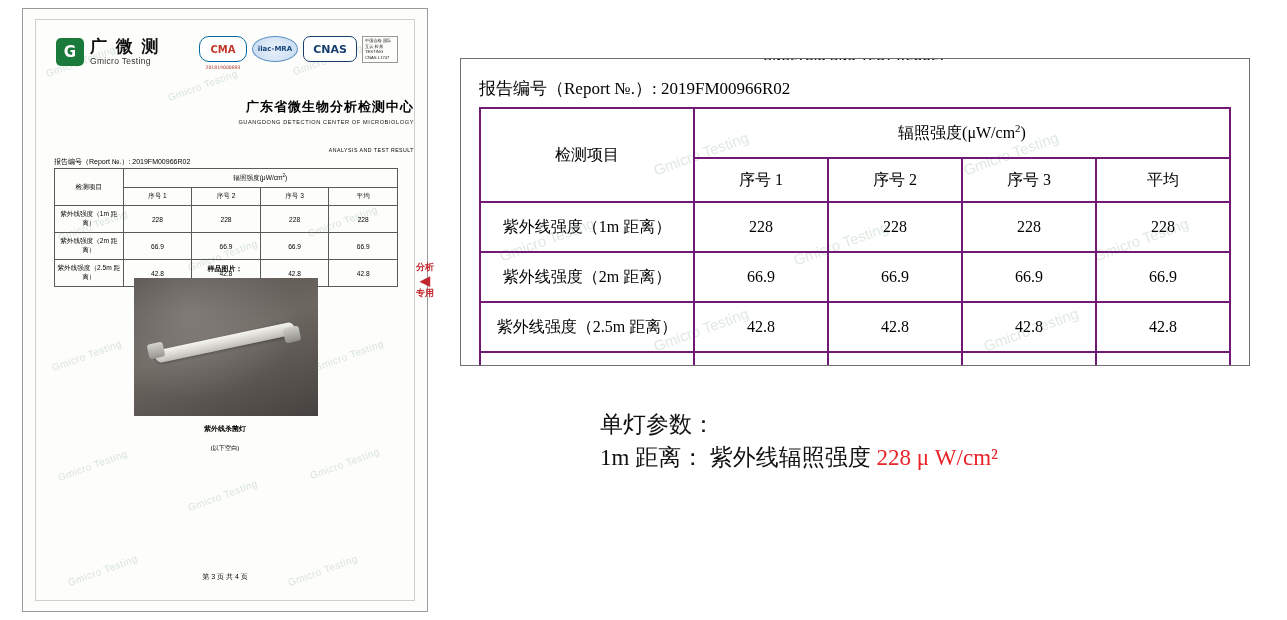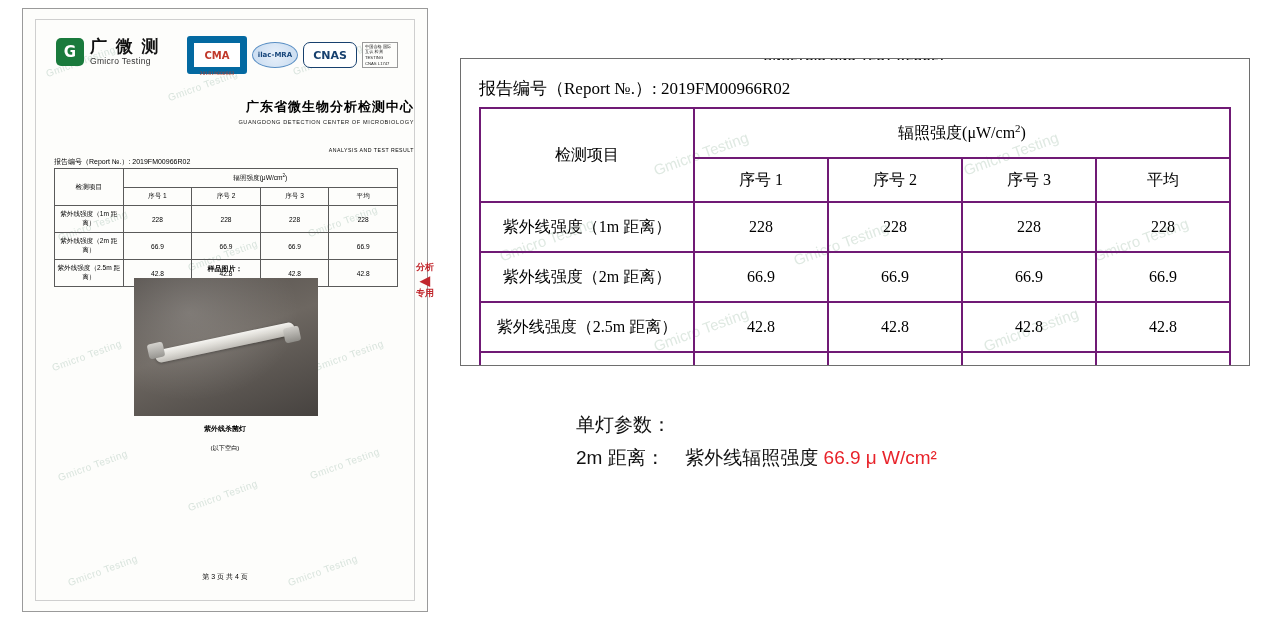--- a/index.html
+++ b/index.html
@@ -86,22 +86,22 @@
   .cert-row {
     position: absolute;
     right: 16px;
     top: 16px;
     display: flex;
     align-items: center;
     gap: 5px;
   }
   .badge-cma {
     width: 46px; height: 24px;
-    border: 7px solid #0369a1;
-    border-radius: 3px;
+    border: 1px solid #0369a1;
+    border-radius: 10px;
     background: #fff;
     color: #c0392b;
     font-size: 10px;
     font-weight: bold;
     display: flex; align-items: center; justify-content: center;
     font-family: "DejaVu Sans", sans-serif;
     position: relative;
   }
   .badge-sub {
     position: absolute;
@@ -330,26 +330,26 @@
     font-size: 15px;
     transform: rotate(-20deg);
     pointer-events: none;
     user-select: none;
     white-space: nowrap;
   }
 
   
   .summary {
     position: absolute;
-    left: 576px;
+    left: 600px;
     top: 408px;
-    font-size: 19px;
+    font-size: 23px;
     line-height: 33px;
     color: #111;
-    font-family: Liberation Sans, sans-serif;
+    font-family: Liberation Serif, serif;
   }
   .summary .line { white-space: nowrap; }
   .summary .val { color: #e8232a; }
   .sm-label { display: inline-block; width: 104px; }
 </style>
 </head>
 <body>
 
 <div class="report-page">
   <div class="report-inner">
@@ -513,17 +513,17 @@
       <td></td>
       <td></td>
     </tr>
   </tbody>
     </table>
 </div>
 
 <div class="summary">
   <div class="line">单灯参数：</div>
   <div class="line">
-    <span class="sm-label">2m 距离：</span>
+    <span class="sm-label">1m 距离：</span>
     <span>紫外线辐照强度</span>
-    <span class="val">66.9 μ W/cm²</span>
+    <span class="val">228 μ W/cm²</span>
   </div>
 </div>
 
 </body></html>

